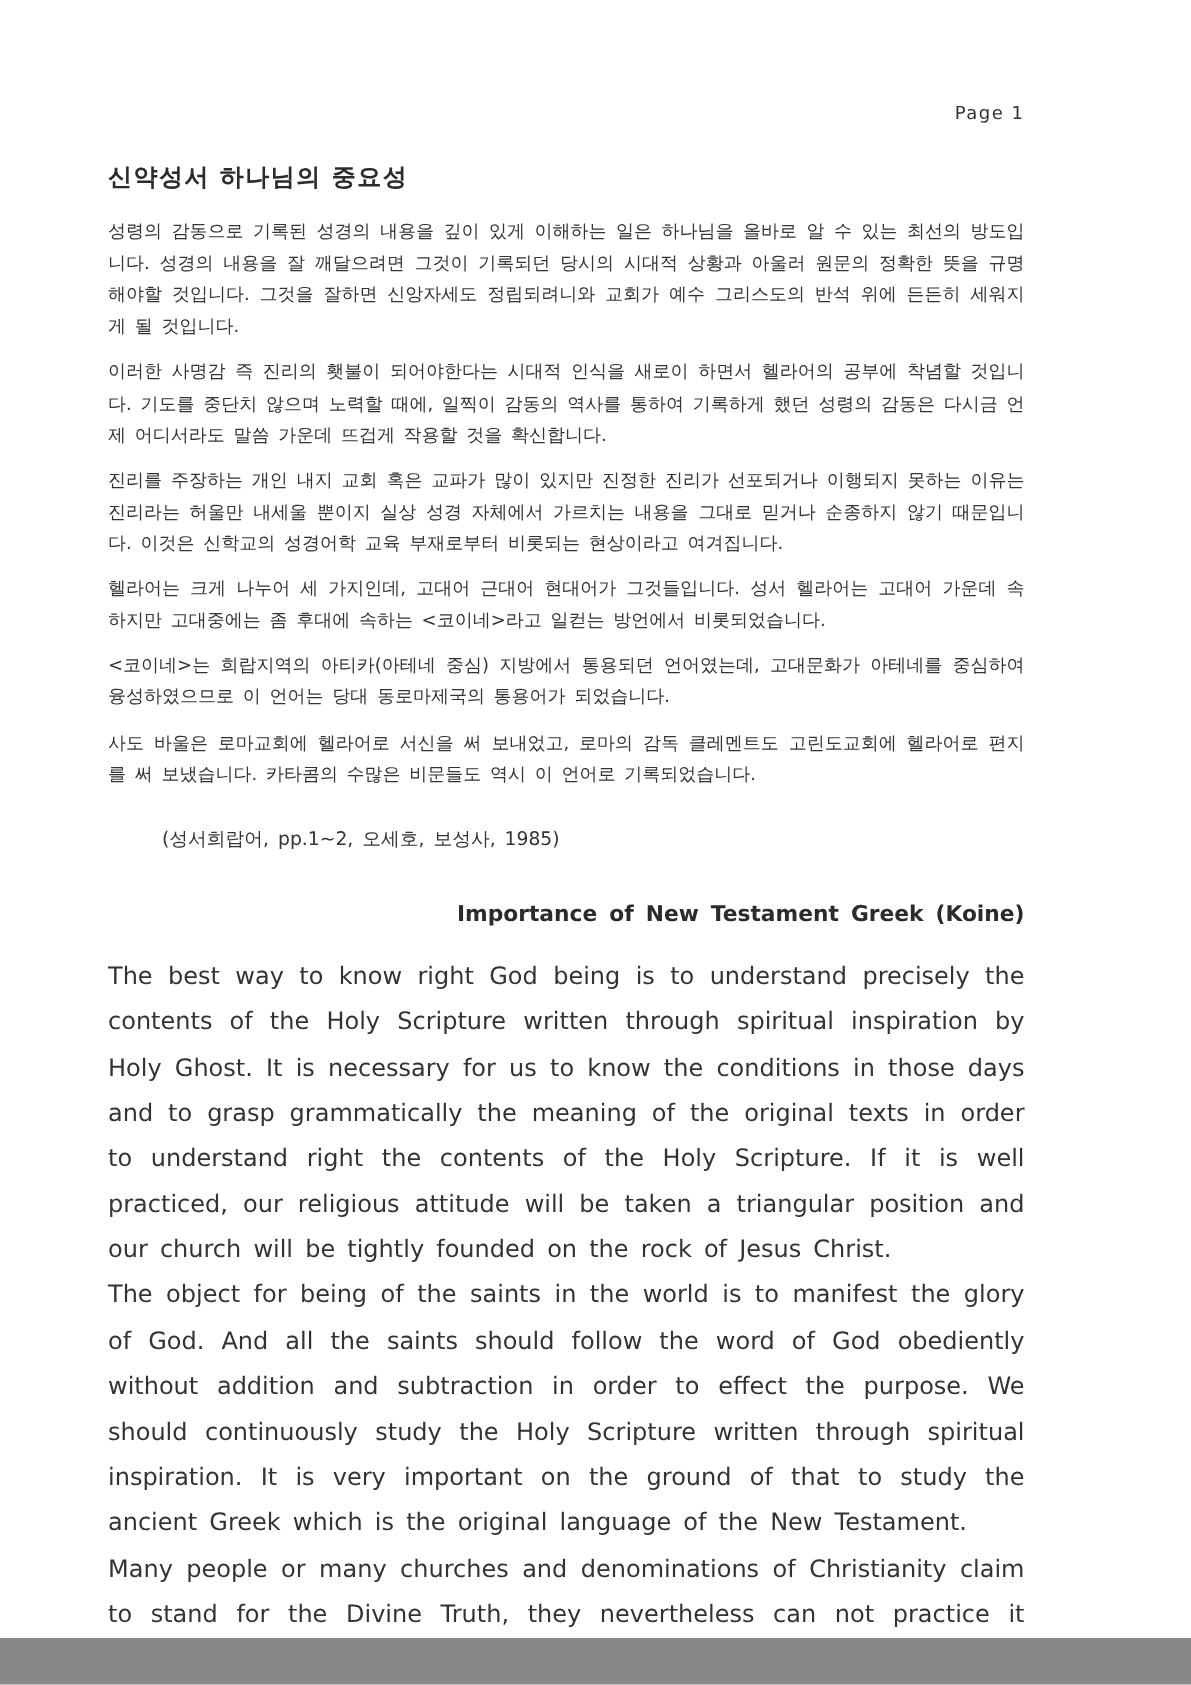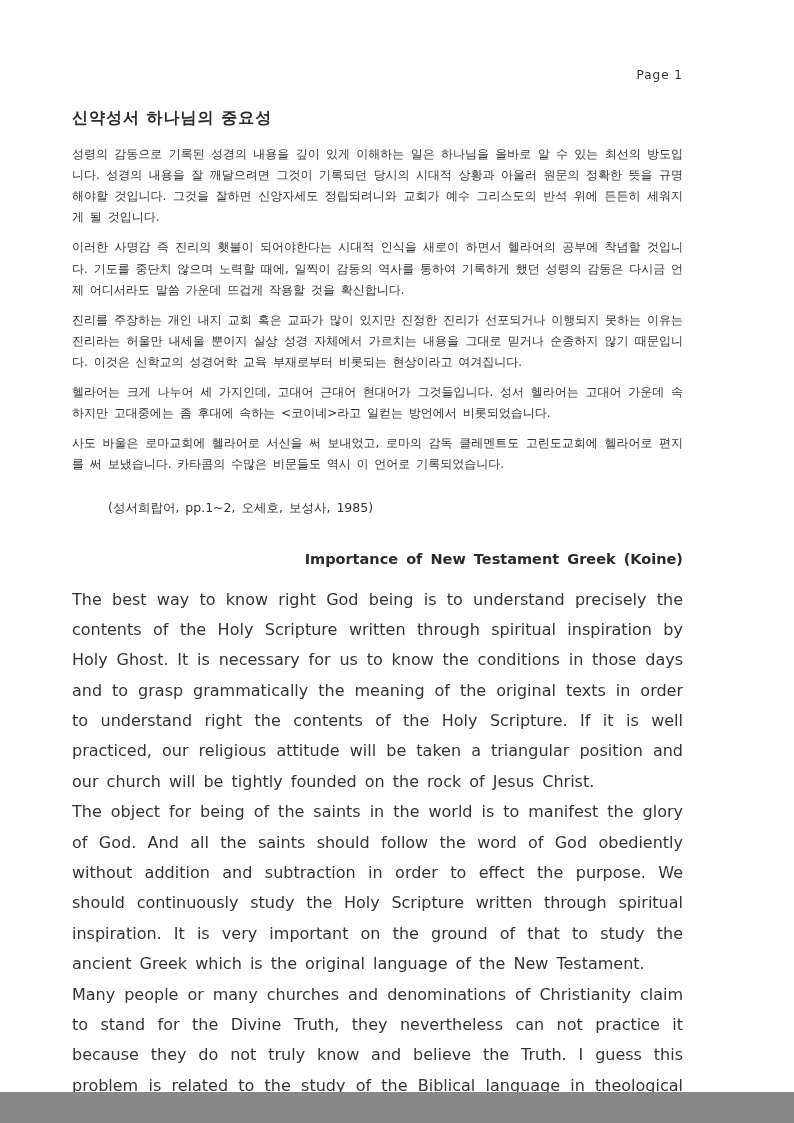--- a/index.html
+++ b/index.html
@@ -68,20 +68,21 @@
   <div class="page-number">Page 1</div>
 
   <div class="ko-section">
     <h1 class="ko-title">신약성서 하나님의 중요성</h1>
 
     <div class="ko-body">
       <p>성령의 감동으로 기록된 성경의 내용을 깊이 있게 이해하는 일은 하나님을 올바로 알 수 있는 최선의 방도입니다. 성경의 내용을 잘 깨달으려면 그것이 기록되던 당시의 시대적 상황과 아울러 원문의 정확한 뜻을 규명해야할 것입니다. 그것을 잘하면 신앙자세도 정립되려니와 교회가 예수 그리스도의 반석 위에 든든히 세워지게 될 것입니다.</p>
       <p>이러한 사명감 즉 진리의 횃불이 되어야한다는 시대적 인식을 새로이 하면서 헬라어의 공부에 착념할 것입니다. 기도를 중단치 않으며 노력할 때에, 일찍이 감동의 역사를 통하여 기록하게 했던 성령의 감동은 다시금 언제 어디서라도 말씀 가운데 뜨겁게 작용할 것을 확신합니다.</p>
       <p>진리를 주장하는 개인 내지 교회 혹은 교파가 많이 있지만 진정한 진리가 선포되거나 이행되지 못하는 이유는 진리라는 허울만 내세울 뿐이지 실상 성경 자체에서 가르치는 내용을 그대로 믿거나 순종하지 않기 때문입니다. 이것은 신학교의 성경어학 교육 부재로부터 비롯되는 현상이라고 여겨집니다.</p>
       <p>헬라어는 크게 나누어 세 가지인데, 고대어 근대어 현대어가 그것들입니다. 성서 헬라어는 고대어 가운데 속하지만 고대중에는 좀 후대에 속하는 &lt;코이네&gt;라고 일컫는 방언에서 비롯되었습니다.</p>
+      <p>&lt;코이네&gt;는 희랍지역의 아티카(아테네 중심) 지방에서 통용되던 언어였는데, 고대문화가 아테네를 중심하여 융성하였으므로 이 언어는 당대 동로마제국의 통용어가 되었습니다.</p>
       <p>사도 바울은 로마교회에 헬라어로 서신을 써 보내었고, 로마의 감독 클레멘트도 고린도교회에 헬라어로 편지를 써 보냈습니다. 카타콤의 수많은 비문들도 역시 이 언어로 기록되었습니다.</p>
     </div>
 
     <div class="citation">(성서희랍어, pp.1~2, 오세호, 보성사, 1985)</div>
   </div>
 
   <div class="en-section">
     <h2 class="en-title">Importance of New Testament Greek (Koine)</h2>
 
     <div class="en-body">

